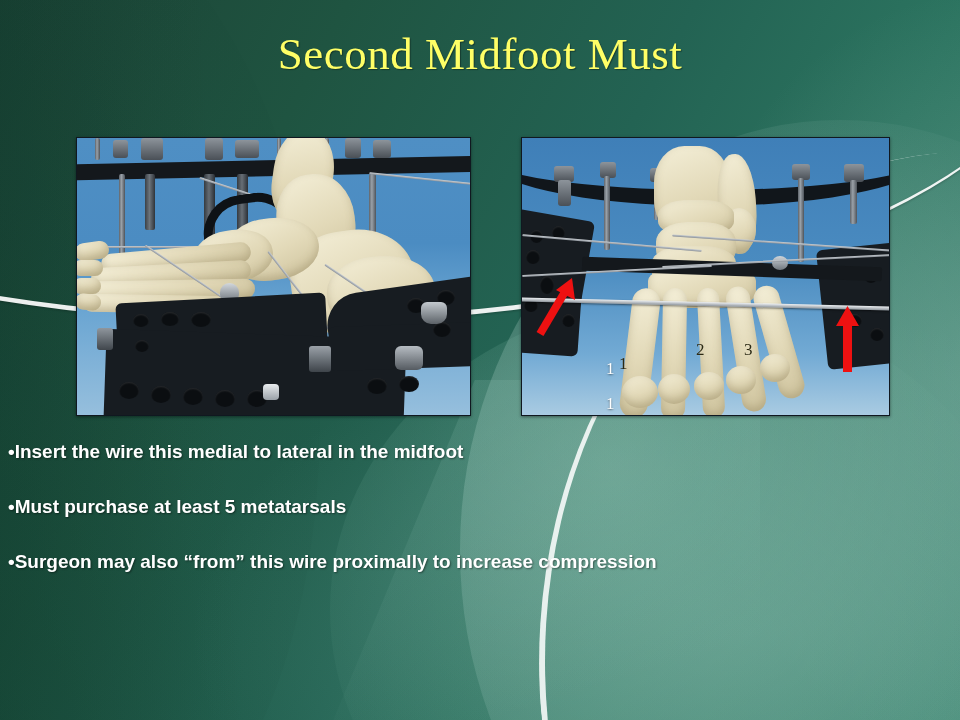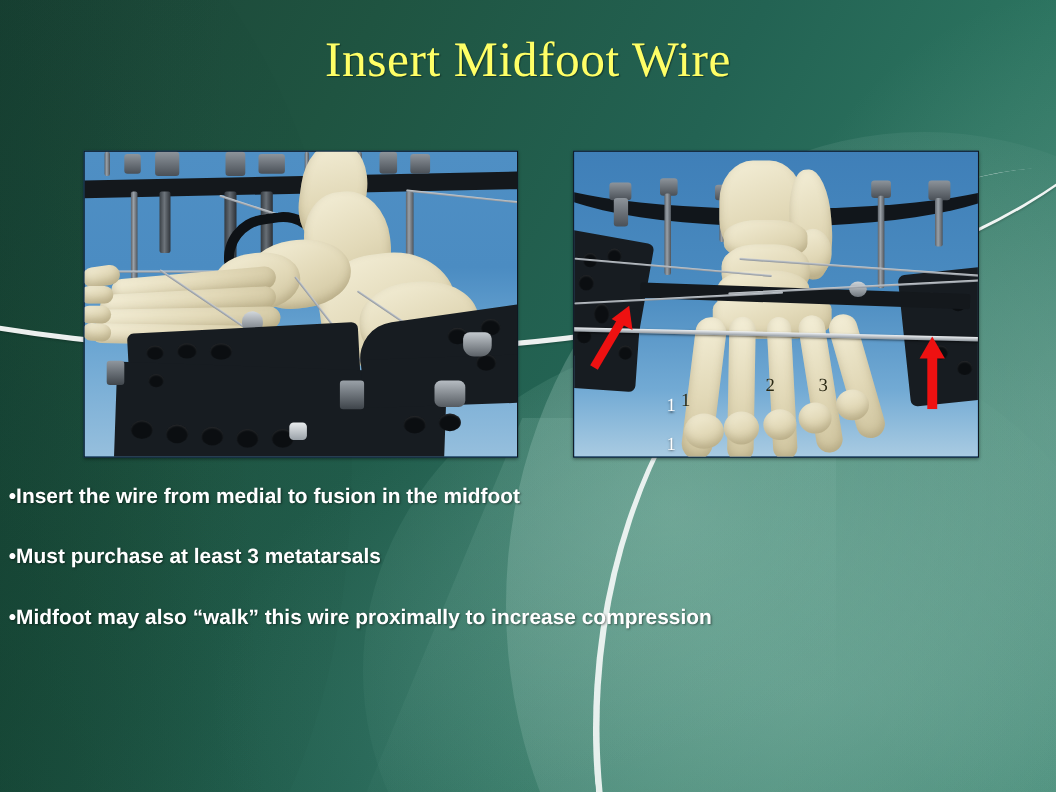--- a/index.html
+++ b/index.html
@@ -117,21 +117,21 @@
   <div class="bg-layer">
     <div class="dark-band"></div>
     <div class="dark-band2"></div>
     <div class="light-wedge"></div>
     <div class="light-wedge2"></div>
     <div class="soft-cone"></div>
     <div class="swoosh-top"></div>
     <div class="swoosh-right"></div>
   </div>
 
-  <div class="title">Insert Midfoot Wire</div>
+  <div class="title">Second Midfoot Must</div>
 
   <div class="photo" id="photo-left">
     <div class="ph-inner">
       <div class="bluebg"></div>
 
       <div class="bar" style="left:-10px;top:22px;width:420px;height:16px;transform:rotate(-1.2deg);"></div>
 
       <div class="nut" style="left:36px;top:2px;width:15px;height:18px;"></div>
       <div class="nut" style="left:64px;top:0px;width:22px;height:22px;"></div>
       <div class="nut" style="left:128px;top:0px;width:18px;height:22px;"></div>
@@ -282,23 +282,23 @@
       <div class="ph-label light" style="left:84px;top:222px;">1</div>
       <div class="ph-label dark" style="left:97px;top:217px;">1</div>
       <div class="ph-label light" style="left:84px;top:257px;">1</div>
       <div class="ph-label dark" style="left:174px;top:203px;">2</div>
       <div class="ph-label dark" style="left:222px;top:203px;">3</div>
     </div>
   </div>
 
   <div class="bullets">
     <div class="bullet">
-      <span>•</span><span>Insert the wire from medial to fusion in the midfoot</span>
+      <span>•</span><span>Insert the wire this medial to lateral in the midfoot</span>
     </div>
     <div class="bullet">
-      <span>•</span><span>Must purchase at least 3 metatarsals</span>
+      <span>•</span><span>Must purchase at least 5 metatarsals</span>
     </div>
     <div class="bullet">
-      <span>•</span><span>Midfoot may also “walk” this wire proximally to increase compression</span>
+      <span>•</span><span>Surgeon may also “from” this wire proximally to increase compression</span>
     </div>
   </div>
 
 </div>
 
 </body></html>

